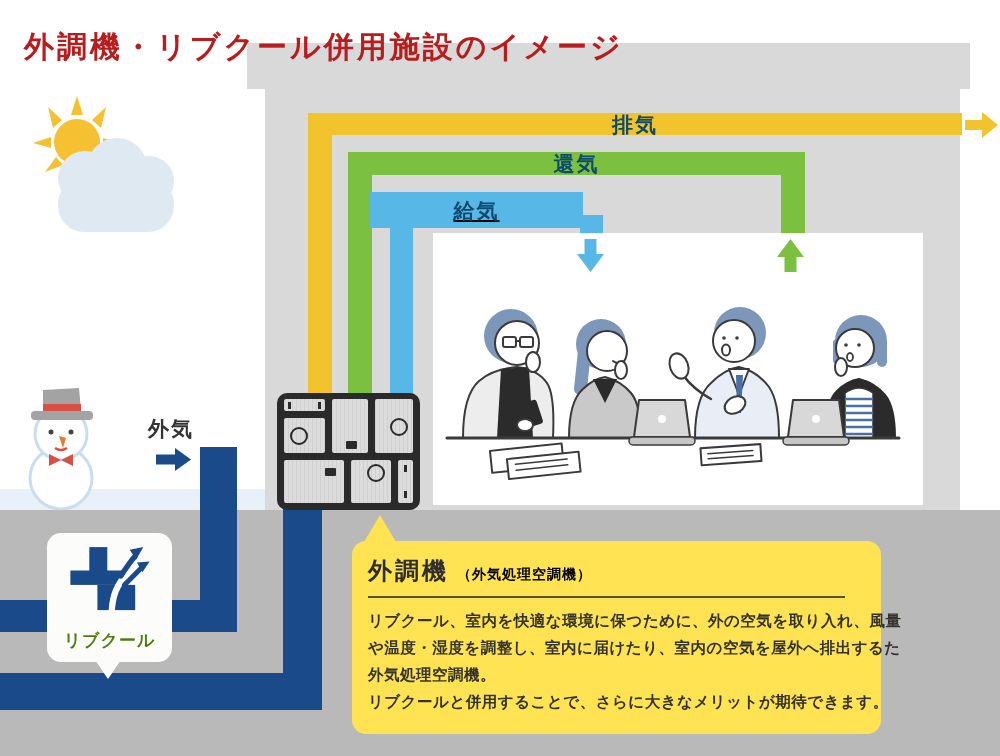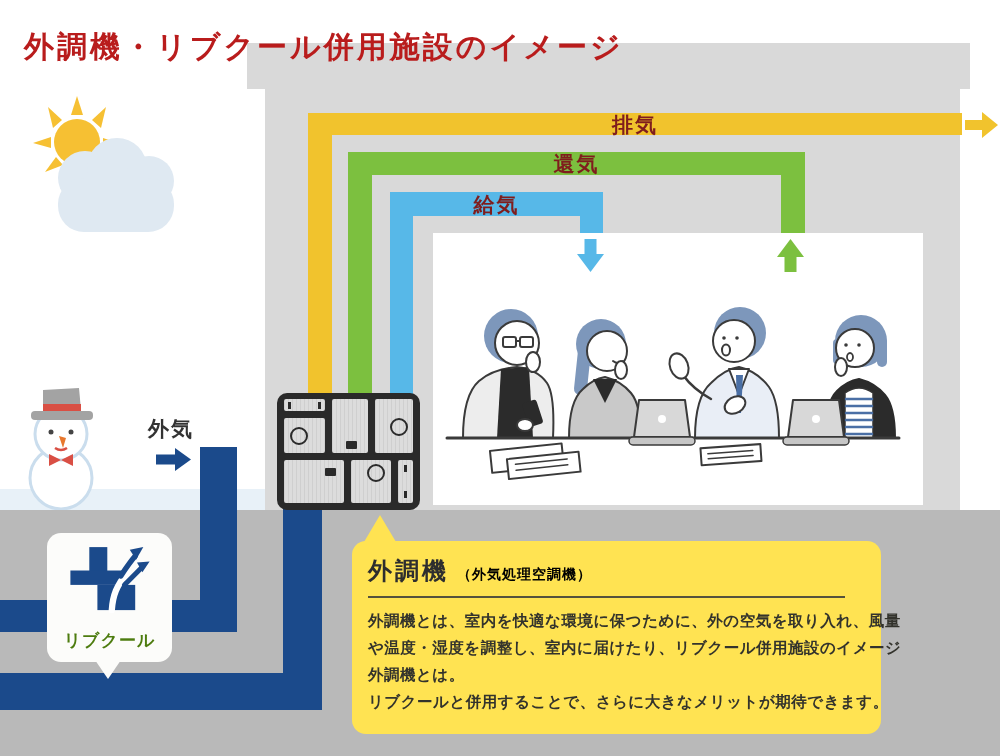--- a/index.html
+++ b/index.html
@@ -10,28 +10,28 @@
   .roof{left:247px;top:43px;width:723px;height:46px;background:#d9d9d9;z-index:1;}
   .bldg{left:265px;top:88px;width:695px;height:422px;background:#d9d9d9;z-index:1;}
   .snow{left:0;top:489px;width:265px;height:21px;background:#e8f1f8;z-index:1;}
   .ground{left:0;top:510px;width:1000px;height:246px;background:#b9b9b9;z-index:1;}
   .room{left:433px;top:233px;width:490px;height:272px;background:#ffffff;z-index:2;}
   
   .pageTitle{left:24px;top:27px;z-index:6;font-size:30px;font-weight:800;color:#b91c1c;
              letter-spacing:3px;white-space:nowrap;}
   
   .duct{z-index:3;display:flex;align-items:center;justify-content:center;}
-  .ductLabel{font-size:21px;font-weight:700;color:#7f1d1d;letter-spacing:2px;line-height:1;}
+  .ductLabel{font-size:21px;font-weight:700;color:#0c4a6e;letter-spacing:2px;line-height:1;}
   .exh{background:#f1c32d;} .ret{background:#7cc03f;} .sup{background:#57b8e8;}
   .exh-h{left:308px;top:113px;width:654px;height:22px;}
   .exh-v{left:308px;top:135px;width:24px;height:262px;}
   .ret-h{left:348px;top:152px;width:457px;height:23px;align-items:center;}
   .ret-vl{left:348px;top:175px;width:24px;height:222px;}
   .ret-vr{left:781px;top:175px;width:24px;height:58px;}
-  .sup-h{left:390px;top:192px;width:213px;height:24px;}
+  .sup-h{left:370px;top:192px;width:213px;height:36px;text-decoration:underline;}
   .sup-vl{left:390px;top:215px;width:23px;height:182px;}
   .sup-vr{left:580px;top:215px;width:23px;height:18px;}
   .arrowSvg{z-index:3;}
   
   .unit{left:277px;top:393px;width:143px;height:117px;background:#2a2a2a;border-radius:10px;z-index:4;}
   .panel{position:absolute;background-color:#dcdcdc;border:2px solid #2a2a2a;border-radius:4px;
          background-image:repeating-linear-gradient(90deg,rgba(0,0,0,0.06) 0 1px,transparent 1px 4px);
          box-sizing:border-box;}
   .pCircle{position:absolute;width:18px;height:18px;border:2px solid #2a2a2a;border-radius:50%;box-sizing:border-box;}
   .pVent{position:absolute;width:11px;height:8px;background:#2a2a2a;border-radius:1px;}
@@ -273,20 +273,20 @@
   </div>
 
   <div class="abs calloutTail"></div>
   <div class="abs callout">
     <div class="coTitleRow">
       <span class="coTitle">外調機</span>
       <span class="coNote">（外気処理空調機）</span>
     </div>
     <hr class="coRule">
     <div class="coBody">
-      <div>外調機とは、室内を快適な環境に保つために、外の空気を取り入れ、風量</div>
-      <div>や温度・湿度を調整し、室内に届けたり、リブクール併用施設のイメージ</div>
-      <div>外調機とは。</div>
+      <div>リブクール、室内を快適な環境に保つために、外の空気を取り入れ、風量</div>
+      <div>や温度・湿度を調整し、室内に届けたり、室内の空気を屋外へ排出するた</div>
+      <div>外気処理空調機。</div>
       <div>リブクールと併用することで、さらに大きなメリットが期待できます。</div>
     </div>
   </div>
 
 </div>
 
 </body></html>

